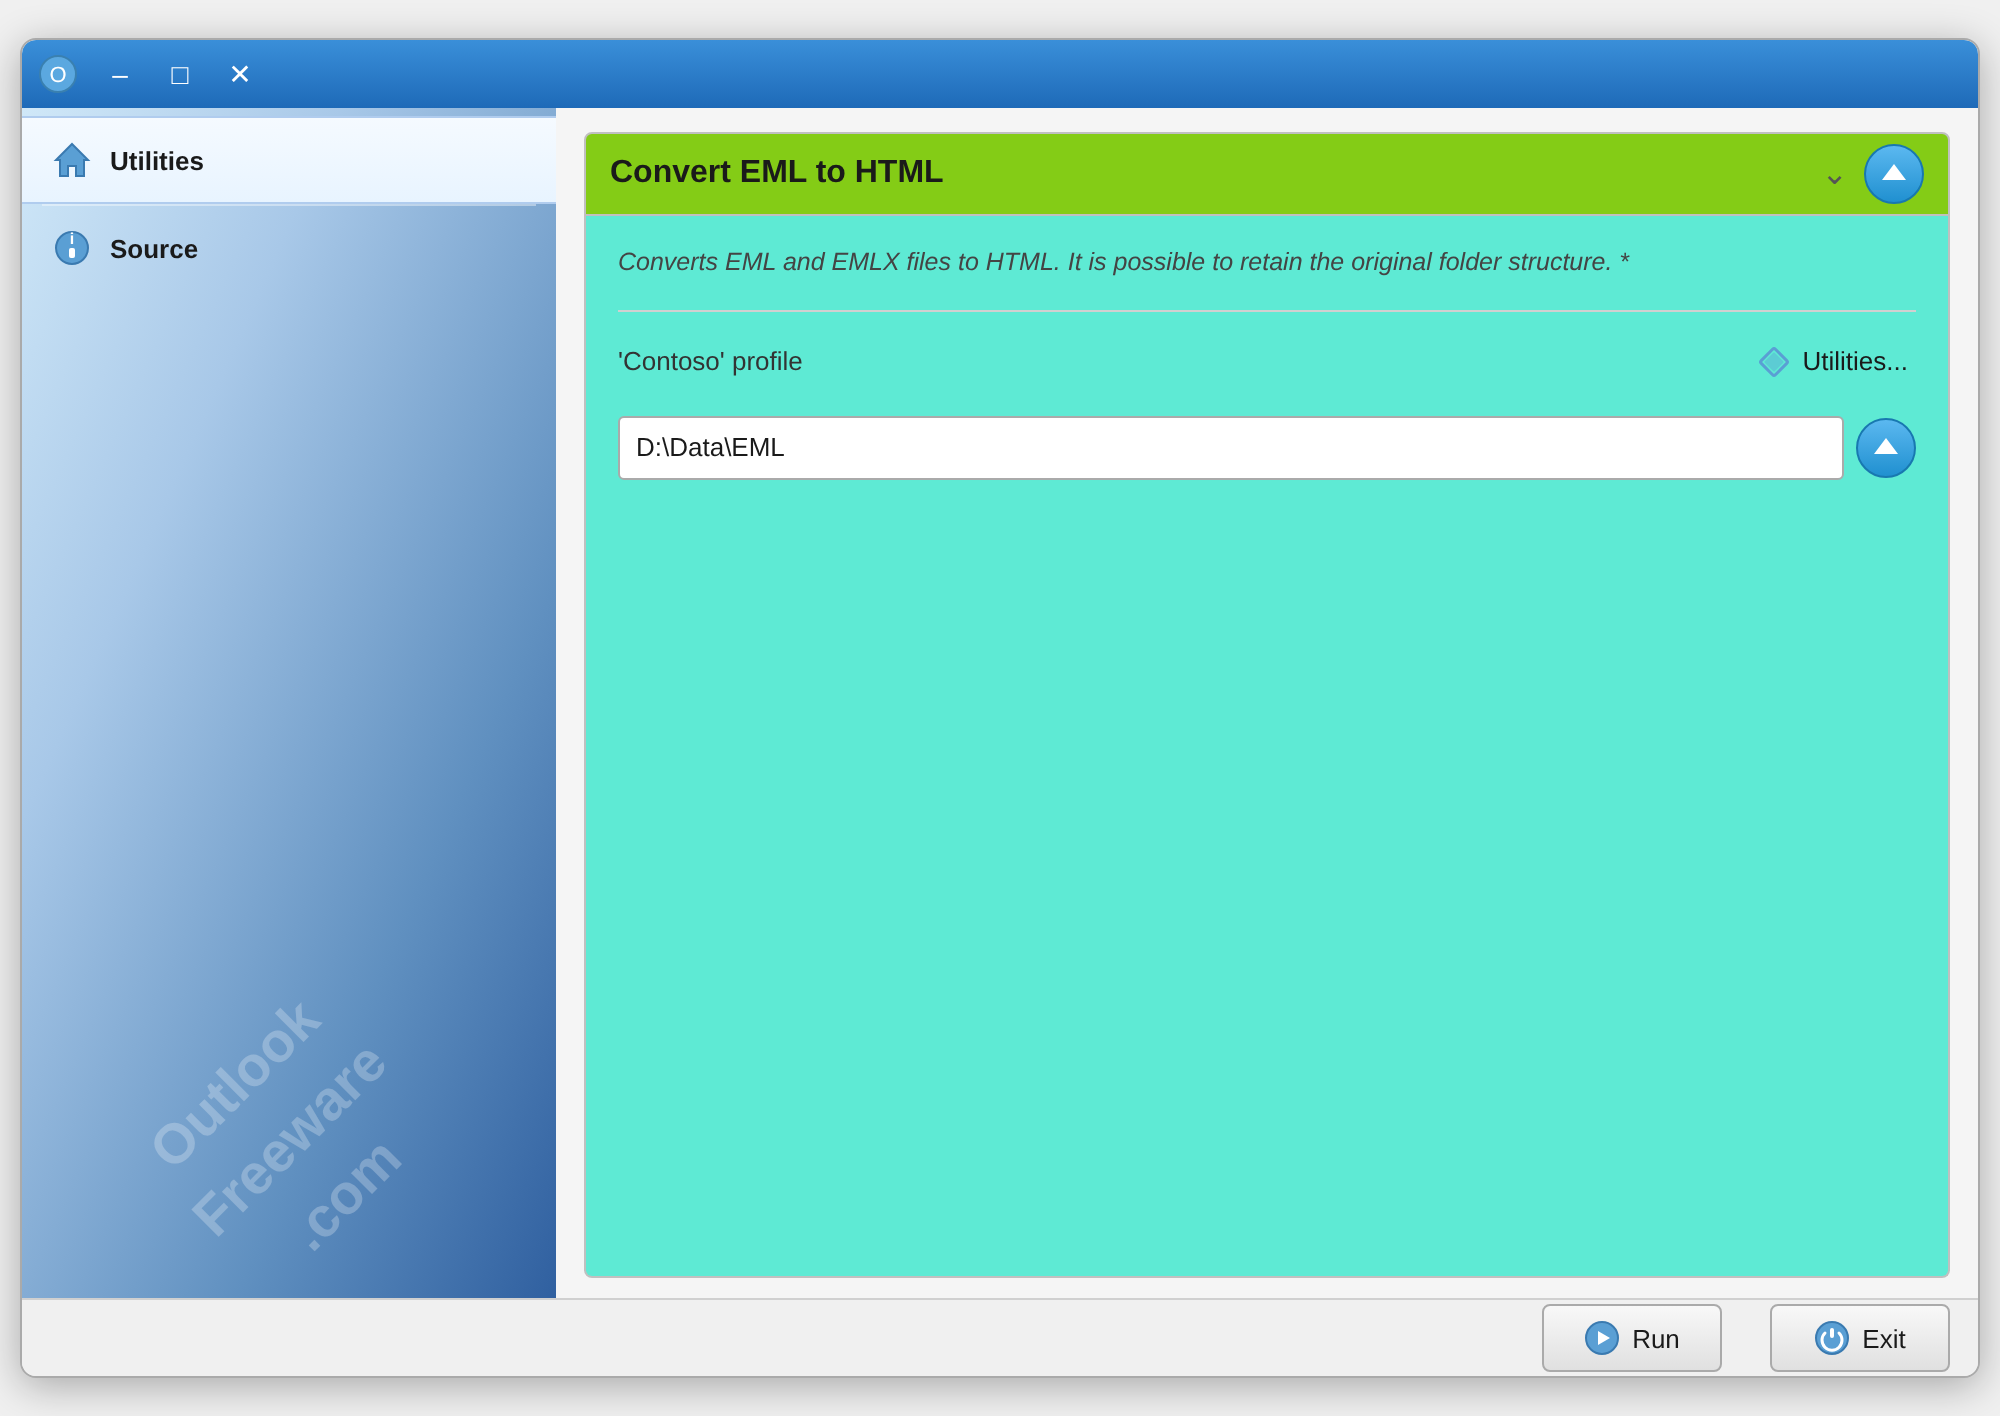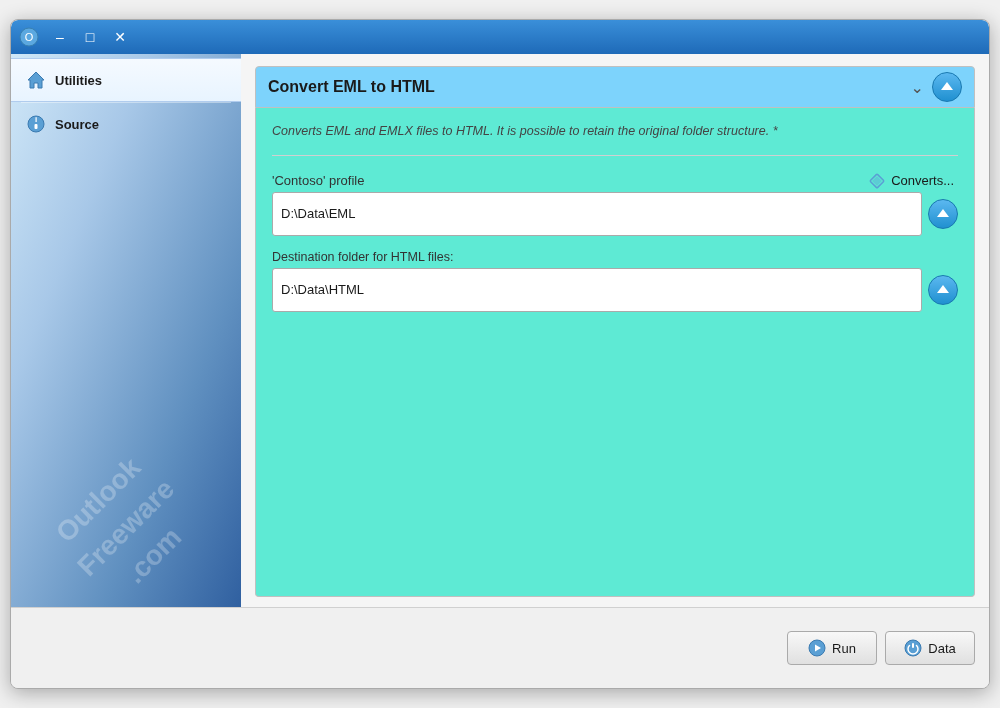--- a/index.html
+++ b/index.html
@@ -74,21 +74,21 @@
 
     
     .main-content {
       display: flex;
       flex: 1;
       overflow: hidden;
     }
 
     
     .sidebar {
-      width: 230px;
+      width: 267px;
       background: linear-gradient(to bottom right, #d0e8f8 0%, #a8c8e8 30%, #6090c0 70%, #3060a0 100%);
       flex-shrink: 0;
       display: flex;
       flex-direction: column;
       padding-top: 4px;
       position: relative;
     }
 
     .sidebar-watermark {
       position: absolute;
@@ -149,21 +149,21 @@
     .right-panel {
       flex: 1;
       background: #f5f5f5;
       display: flex;
       flex-direction: column;
       padding: 12px 14px 10px 14px;
     }
 
     
     .converter-header {
-      background: #7dd3fc;
+      background: #84cc16;
       border: 1px solid #c0c0c0;
       border-radius: 4px 4px 0 0;
       display: flex;
       align-items: center;
       padding: 0 12px;
       height: 42px;
       margin-bottom: 0;
     }
 
     .converter-title {
@@ -217,20 +217,21 @@
     .separator {
       height: 1px;
       background: #d0d0d0;
       margin-bottom: 14px;
     }
 
     .profile-row {
       display: flex;
       align-items: center;
       justify-content: space-between;
+      margin-bottom: 16px;
     }
 
     .profile-label {
       font-size: 13px;
       color: #333;
     }
 
     .configure-btn {
       display: flex;
       align-items: center;
@@ -260,36 +261,36 @@
     }
 
     .field-row {
       display: flex;
       align-items: center;
       gap: 6px;
     }
 
     .field-input {
       flex: 1;
-      height: 44px;
+      height: 32px;
       border: 1px solid #aaa;
       border-radius: 3px;
       padding: 0 8px;
       font-size: 13px;
       color: #1a1a1a;
       background: white;
     }
 
     
     .bottom-bar {
       display: flex;
       justify-content: flex-end;
       align-items: center;
-      padding: 23px 14px;
-      gap: 8px;
+      padding: 2px 14px;
+      gap: 24px;
       background: #f0f0f0;
       border-top: 1px solid #d0d0d0;
       flex-shrink: 0;
     }
 
     .action-btn {
       height: 34px;
       min-width: 90px;
       background: linear-gradient(to bottom, #f8f8f8, #e0e0e0);
       border: 1px solid #aaa;
@@ -379,46 +380,35 @@
 
         <div class="separator"></div>
 
         <div class="profile-row">
           <span class="profile-label">'Contoso' profile</span>
           <button class="configure-btn">
             <svg class="configure-icon" viewBox="0 0 18 18">
               <rect x="4" y="4" width="10" height="10" rx="1" transform="rotate(45 9 9)" fill="none" stroke="#5a9fd4" stroke-width="1.5"></rect>
               <rect x="5.5" y="5.5" width="7" height="7" rx="0.5" transform="rotate(45 9 9)" fill="#5a9fd4" opacity="0.4"></rect>
             </svg>
-            <span>Converts...</span>
+            <span>Utilities...</span>
           </button>
         </div>
 
         <div class="field-group">
           <div class="field-row">
             <input class="field-input" type="text" value="D:\Data\EML" style="">
             <div class="round-btn">
               <svg width="14" height="14" viewBox="0 0 14 14">
                 <polygon points="7,2 13,10 1,10" fill="white"></polygon>
               </svg>
             </div>
           </div>
         </div>
 
-        <div class="field-group">
-          <div class="field-label">Destination folder for HTML files:</div>
-          <div class="field-row">
-            <input class="field-input" type="text" value="D:\Data\HTML" style="">
-            <div class="round-btn">
-              <svg width="14" height="14" viewBox="0 0 14 14">
-                <polygon points="7,2 13,10 1,10" fill="white"></polygon>
-              </svg>
-            </div>
-          </div>
-        </div>
 
       </div>
 
     </div>
 
   </div>
 
   <div class="bottom-bar">
     <button class="action-btn">
       <svg class="action-btn-icon" viewBox="0 0 18 18">
@@ -426,17 +416,17 @@
         <polygon points="7,5.5 7,12.5 13,9" fill="white"></polygon>
       </svg>
       <span>Run</span>
     </button>
     <button class="action-btn">
       <svg class="action-btn-icon" viewBox="0 0 18 18">
         <circle cx="9" cy="9" r="8" fill="#5a9fd4" stroke="#3a7ab0" stroke-width="1"></circle>
         <rect x="8" y="4" width="2" height="5" rx="1" fill="white"></rect>
         <path d="M5.5 6.5 A5 5 0 1 0 12.5 6.5" fill="none" stroke="white" stroke-width="1.5" stroke-linecap="round"></path>
       </svg>
-      <span>Data</span>
+      <span>Exit</span>
     </button>
   </div>
 
 </div>
 
 </body></html>

